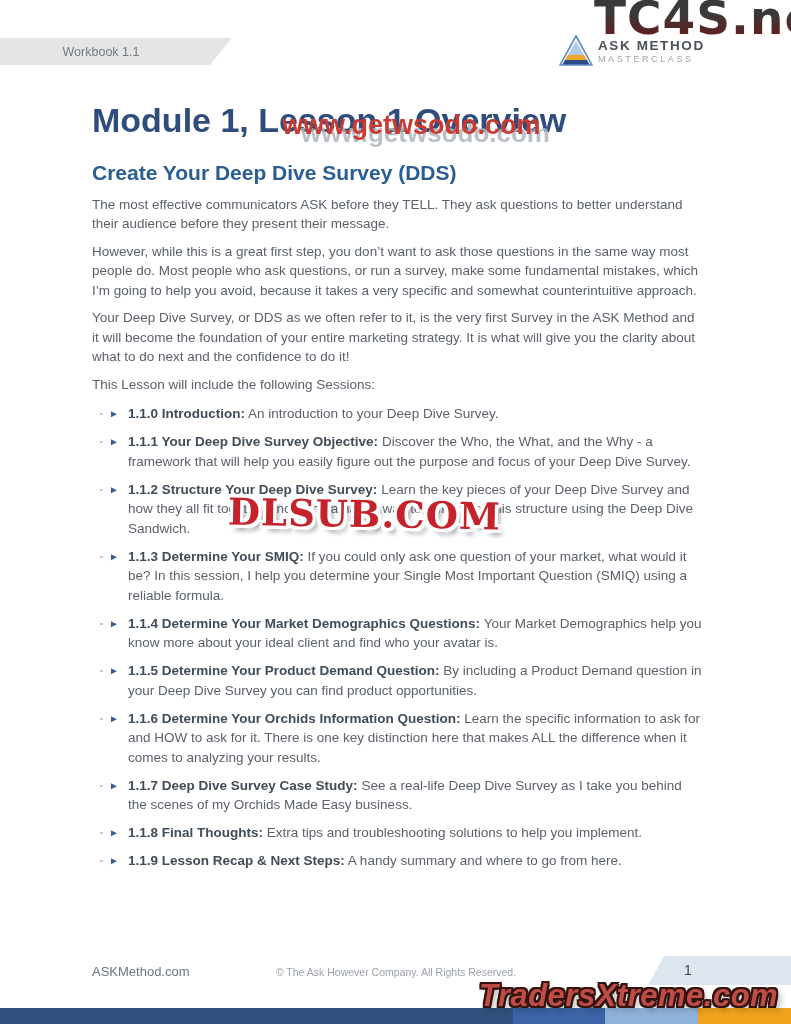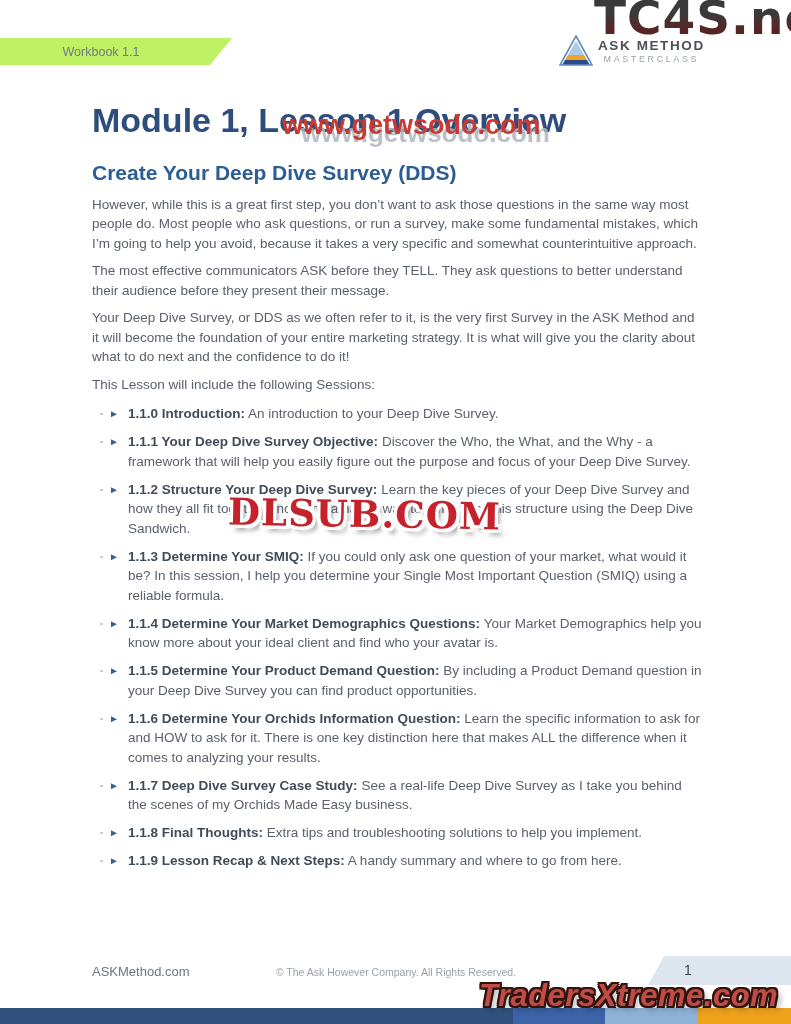--- a/index.html
+++ b/index.html
@@ -12,21 +12,21 @@
     height: 1024px;
     background: #ffffff;
     overflow: hidden;
   }
 
   
   .ribbon {
     position: absolute;
     left: 0; top: 38px;
     width: 232px; height: 27px;
-    background: #bef264;
+    background: #e5e5e5;
     clip-path: polygon(0 0, 100% 0, calc(100% - 22px) 100%, 0 100%);
     display: flex; align-items: center;
   }
   .ribbon span {
     display: block;
     width: 100%;
     text-align: center;
     padding-right: 30px;
     font-size: 12.5px;
     color: #717a84;
@@ -43,21 +43,20 @@
     font-size: 13.5px; font-weight: 600;
     letter-spacing: 1.6px;
     color: #4b5157;
   }
   .logo-line2 {
     display: block;
     margin-top: 1px;
     font-size: 9px;
     letter-spacing: 2.6px;
     color: #9ba2a9;
-    text-align: center;
   }
 
   
   .wm-tc4s {
     position: absolute;
     left: 594px; top: -10px;
     font-size: 47px;
     font-weight: 700;
     letter-spacing: 1px;
     font-family: "DejaVu Sans", sans-serif;
@@ -228,22 +227,22 @@
   <div class="wm-tc4s">TC4S.net</div>
   <div class="wm-title-gray">www.getwsodo.com</div>
   <div class="wm-title-red">www.getwsodo.com</div>
   <div class="wm-dlsub">DLSUB.COM</div>
   <div class="wm-traders">TradersXtreme.com</div>
 
   <div class="content">
     <h1 class="doc-title">Module 1, Lesson 1 Overview</h1>
     <h2 class="doc-subtitle">Create Your Deep Dive Survey (DDS)</h2>
 
+    <p>The most effective communicators ASK before they TELL. They ask questions to better understand their audience before they present their message.</p>
     <p>However, while this is a great first step, you don’t want to ask those questions in the same way most people do.  Most people who ask questions, or run a survey, make some fundamental mistakes, which I’m going to help you avoid, because it takes a very specific and somewhat counterintuitive approach.</p>
-    <p>The most effective communicators ASK before they TELL. They ask questions to better understand their audience before they present their message.</p>
     <p>Your Deep Dive Survey, or DDS as we often refer to it, is the very first Survey in the ASK Method and it will become the foundation of your entire marketing strategy. It is what will give you the clarity about what to do next and the confidence to do it!</p>
     <p>This Lesson will include the following Sessions:</p>
 
     <ul class="sessions">
       <li><span class="bullet-dot"></span><span class="bullet-arrow">►</span><span class="session-label">1.1.0 Introduction:</span> <span class="session-desc">An introduction to your Deep Dive Survey.</span></li>
       <li><span class="bullet-dot"></span><span class="bullet-arrow">►</span><span class="session-label">1.1.1 Your Deep Dive Survey Objective:</span> <span class="session-desc">Discover the Who, the What, and the Why - a framework that will help you easily figure out the purpose and focus of your Deep Dive Survey.</span></li>
       <li><span class="bullet-dot"></span><span class="bullet-arrow">►</span><span class="session-label">1.1.2 Structure Your Deep Dive Survey:</span> <span class="session-desc">Learn the key pieces of your Deep Dive Survey and how they all fit together, including a handy way to remember this structure using the Deep Dive Sandwich.</span></li>
       <li><span class="bullet-dot"></span><span class="bullet-arrow">►</span><span class="session-label">1.1.3 Determine Your SMIQ:</span> <span class="session-desc">If you could only ask one question of your market, what would it be? In this session, I help you determine your Single Most Important Question (SMIQ) using a reliable formula.</span></li>
       <li><span class="bullet-dot"></span><span class="bullet-arrow">►</span><span class="session-label">1.1.4 Determine Your Market Demographics Questions:</span> <span class="session-desc">Your Market Demographics help you know more about your ideal client and find who your avatar is.</span></li>
       <li><span class="bullet-dot"></span><span class="bullet-arrow">►</span><span class="session-label">1.1.5 Determine Your Product Demand Question:</span> <span class="session-desc">By including a Product Demand question in your Deep Dive Survey you can find product opportunities.</span></li>

